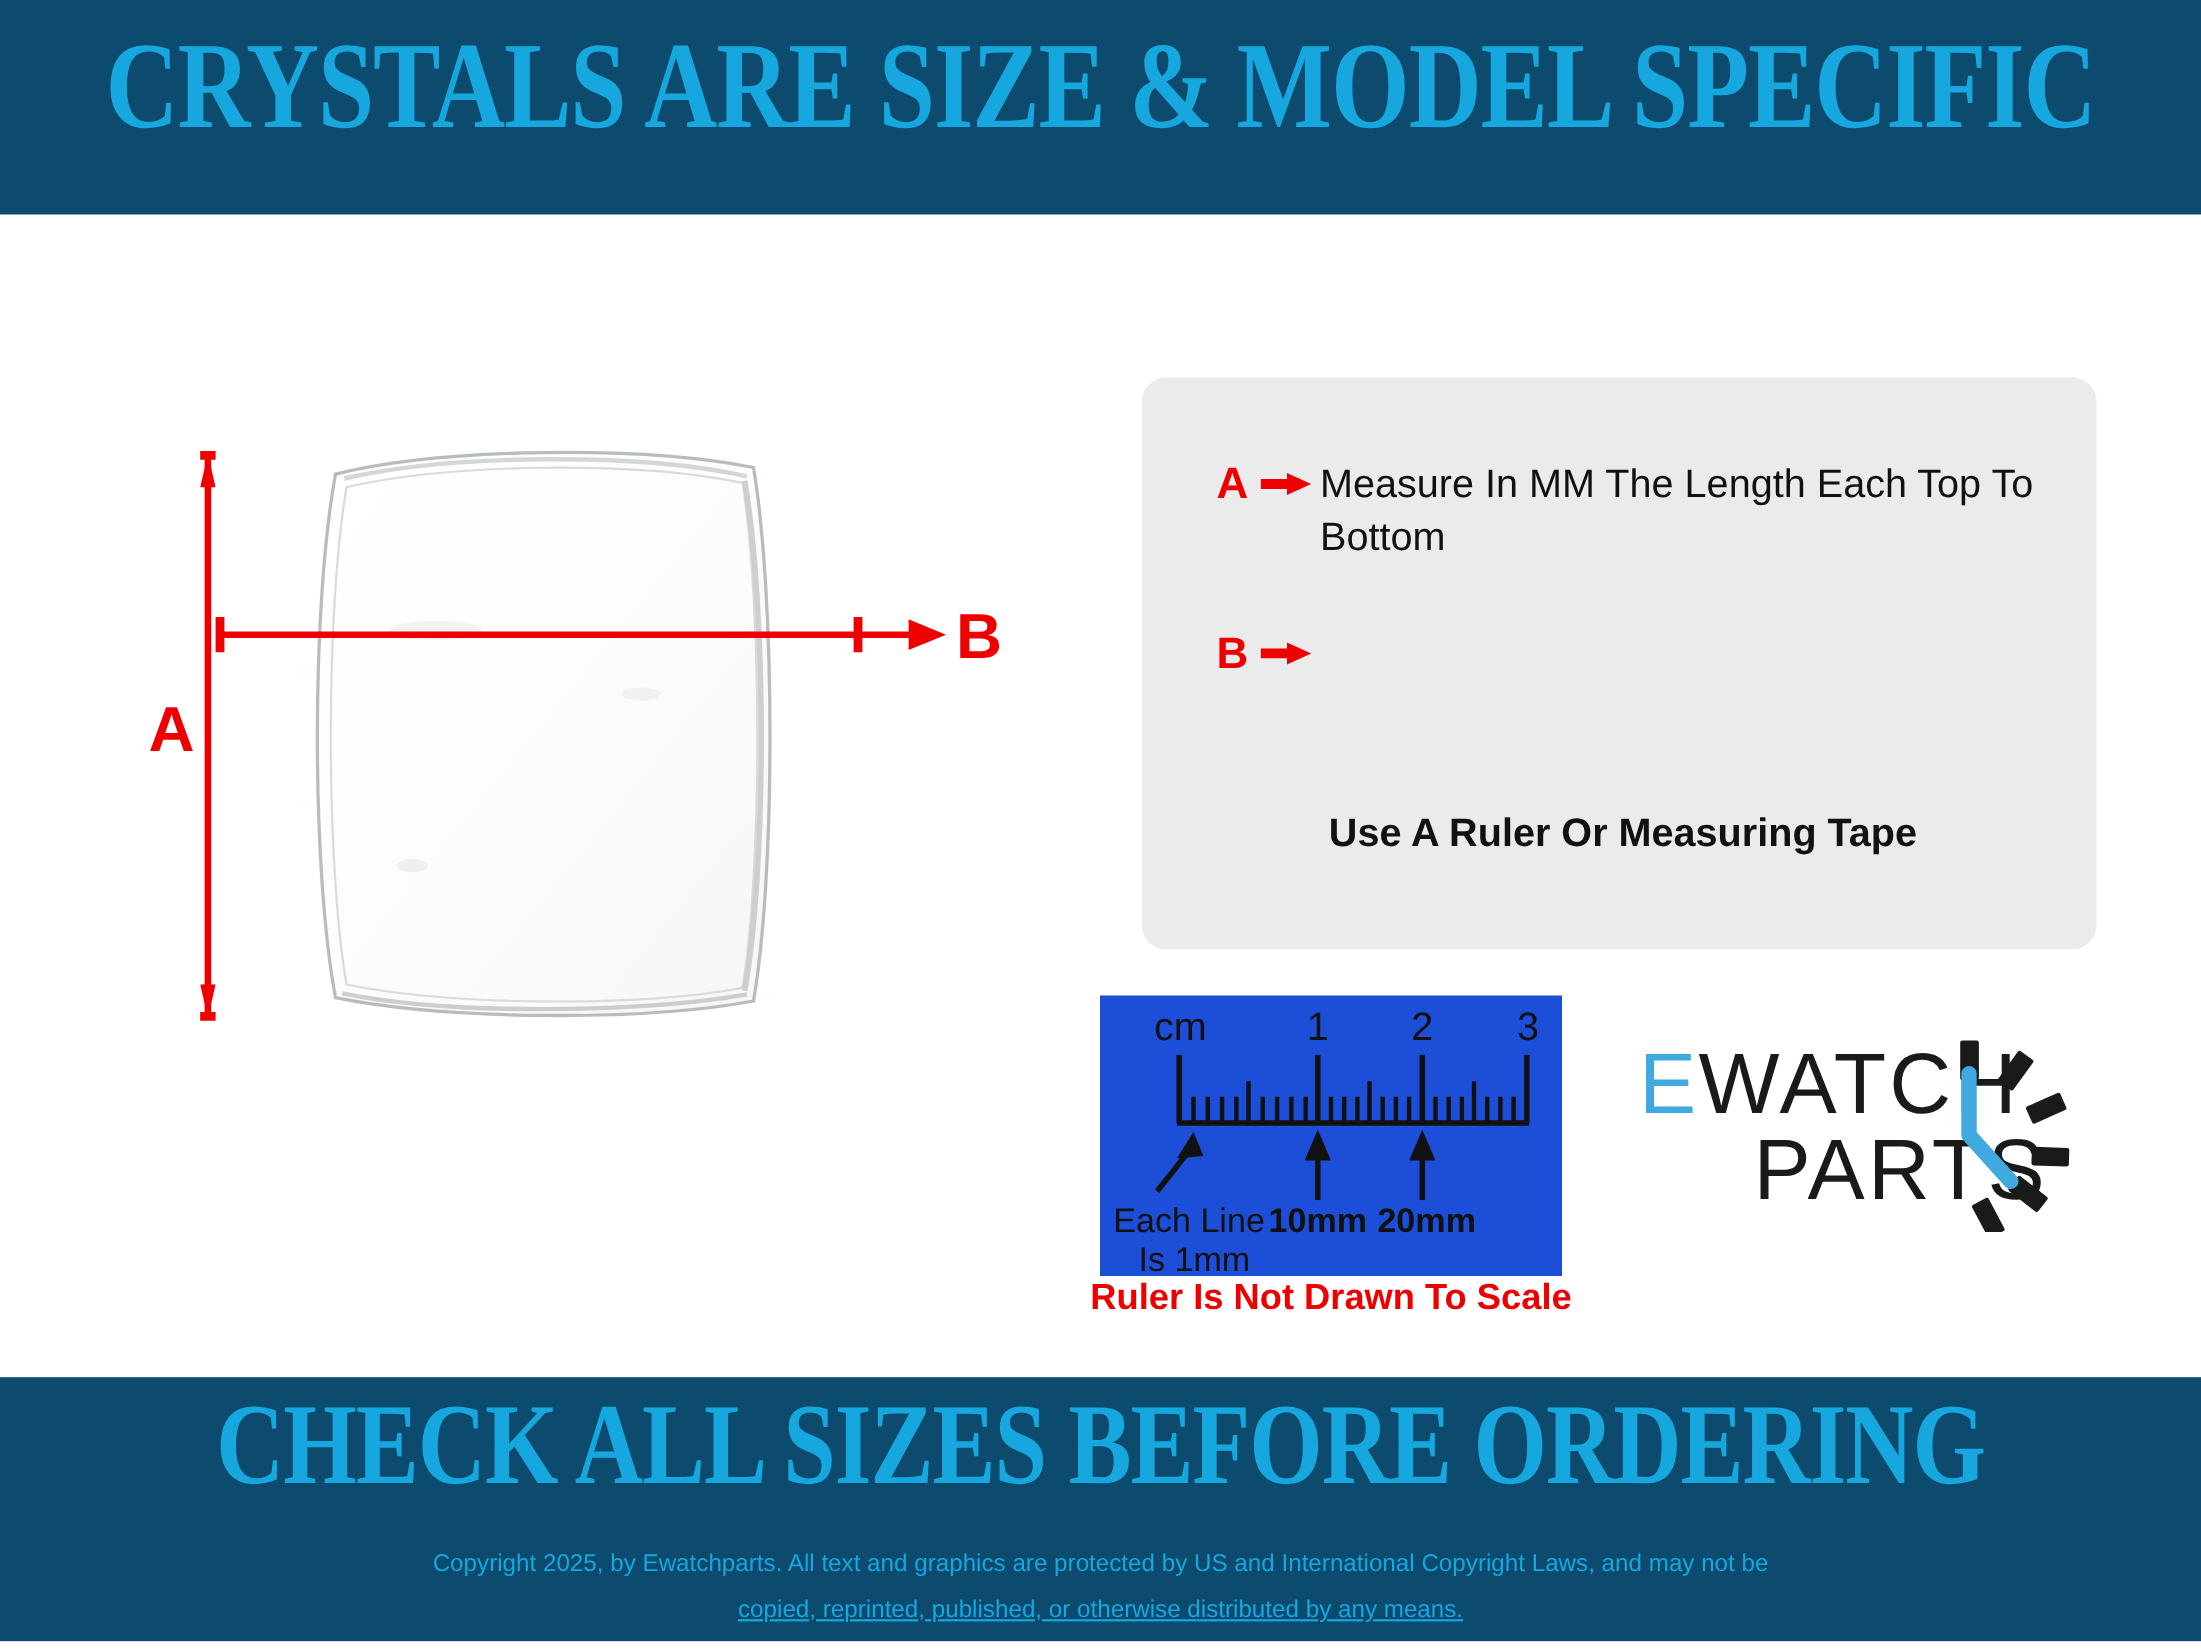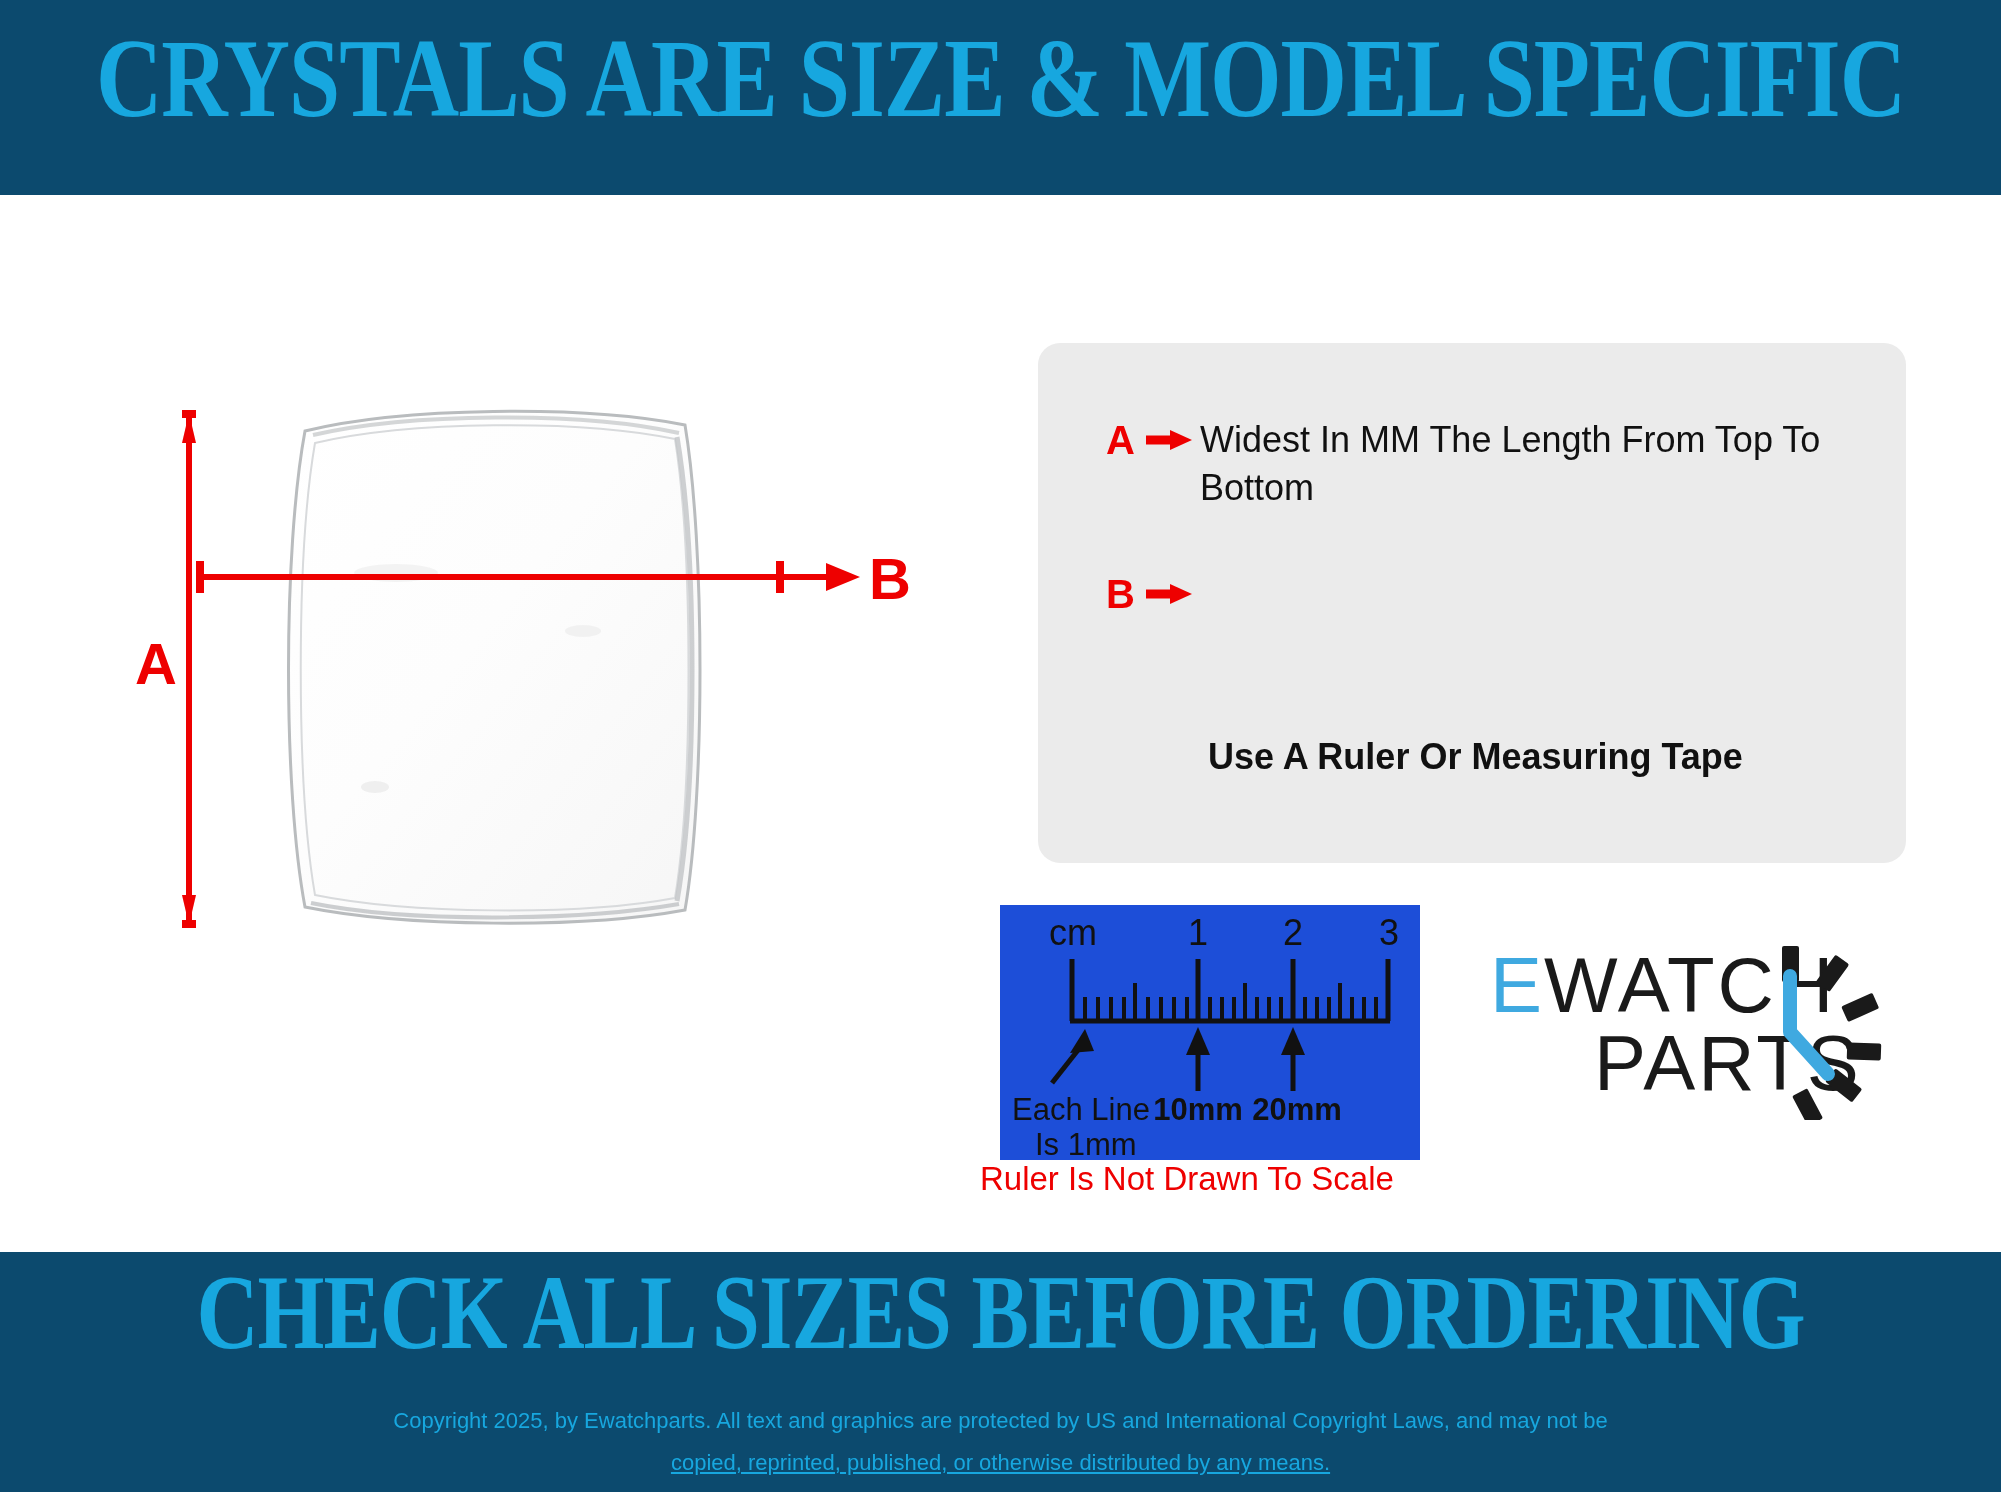--- a/index.html
+++ b/index.html
@@ -183,23 +183,24 @@
     height: 255px;
     background: #1d4ed8;
   }
   #ruler-block svg { display: block; }
 
   #ruler-note {
     position: absolute;
     left: 980px;
     top: 1159px;
     width: 460px;
+    text-align: center;
     color: #EE0000;
     font-size: 33px;
-    font-weight: normal;
+    font-weight: bold;
     line-height: 40px;
   }
 
   
   #brand-logo {
     position: absolute;
     left: 1490px;
     top: 920px;
     width: 400px;
     height: 200px;
@@ -274,21 +275,21 @@
 <div id="instruction-panel">
 
   <div id="instruction-row-a" class="instruction-row">
     <span class="instruction-key">A</span>
     <span class="instruction-arrow">
       <svg width="46" height="24" viewBox="0 0 46 24">
         <line x1="0" y1="12" x2="28" y2="12" stroke="#EE0000" stroke-width="9"></line>
         <polygon points="46,12 24,2 24,22" fill="#EE0000"></polygon>
       </svg>
     </span>
-    <span class="instruction-text">Widest In MM The Length From Top To Bottom</span>
+    <span class="instruction-text">Measure In MM The Length Each Top To Bottom</span>
   </div>
 
   <div id="instruction-row-b" class="instruction-row">
     <span class="instruction-key">B</span>
     <span class="instruction-arrow">
       <svg width="46" height="24" viewBox="0 0 46 24">
         <line x1="0" y1="12" x2="28" y2="12" stroke="#EE0000" stroke-width="9"></line>
         <polygon points="46,12 24,2 24,22" fill="#EE0000"></polygon>
       </svg>
     </span>

